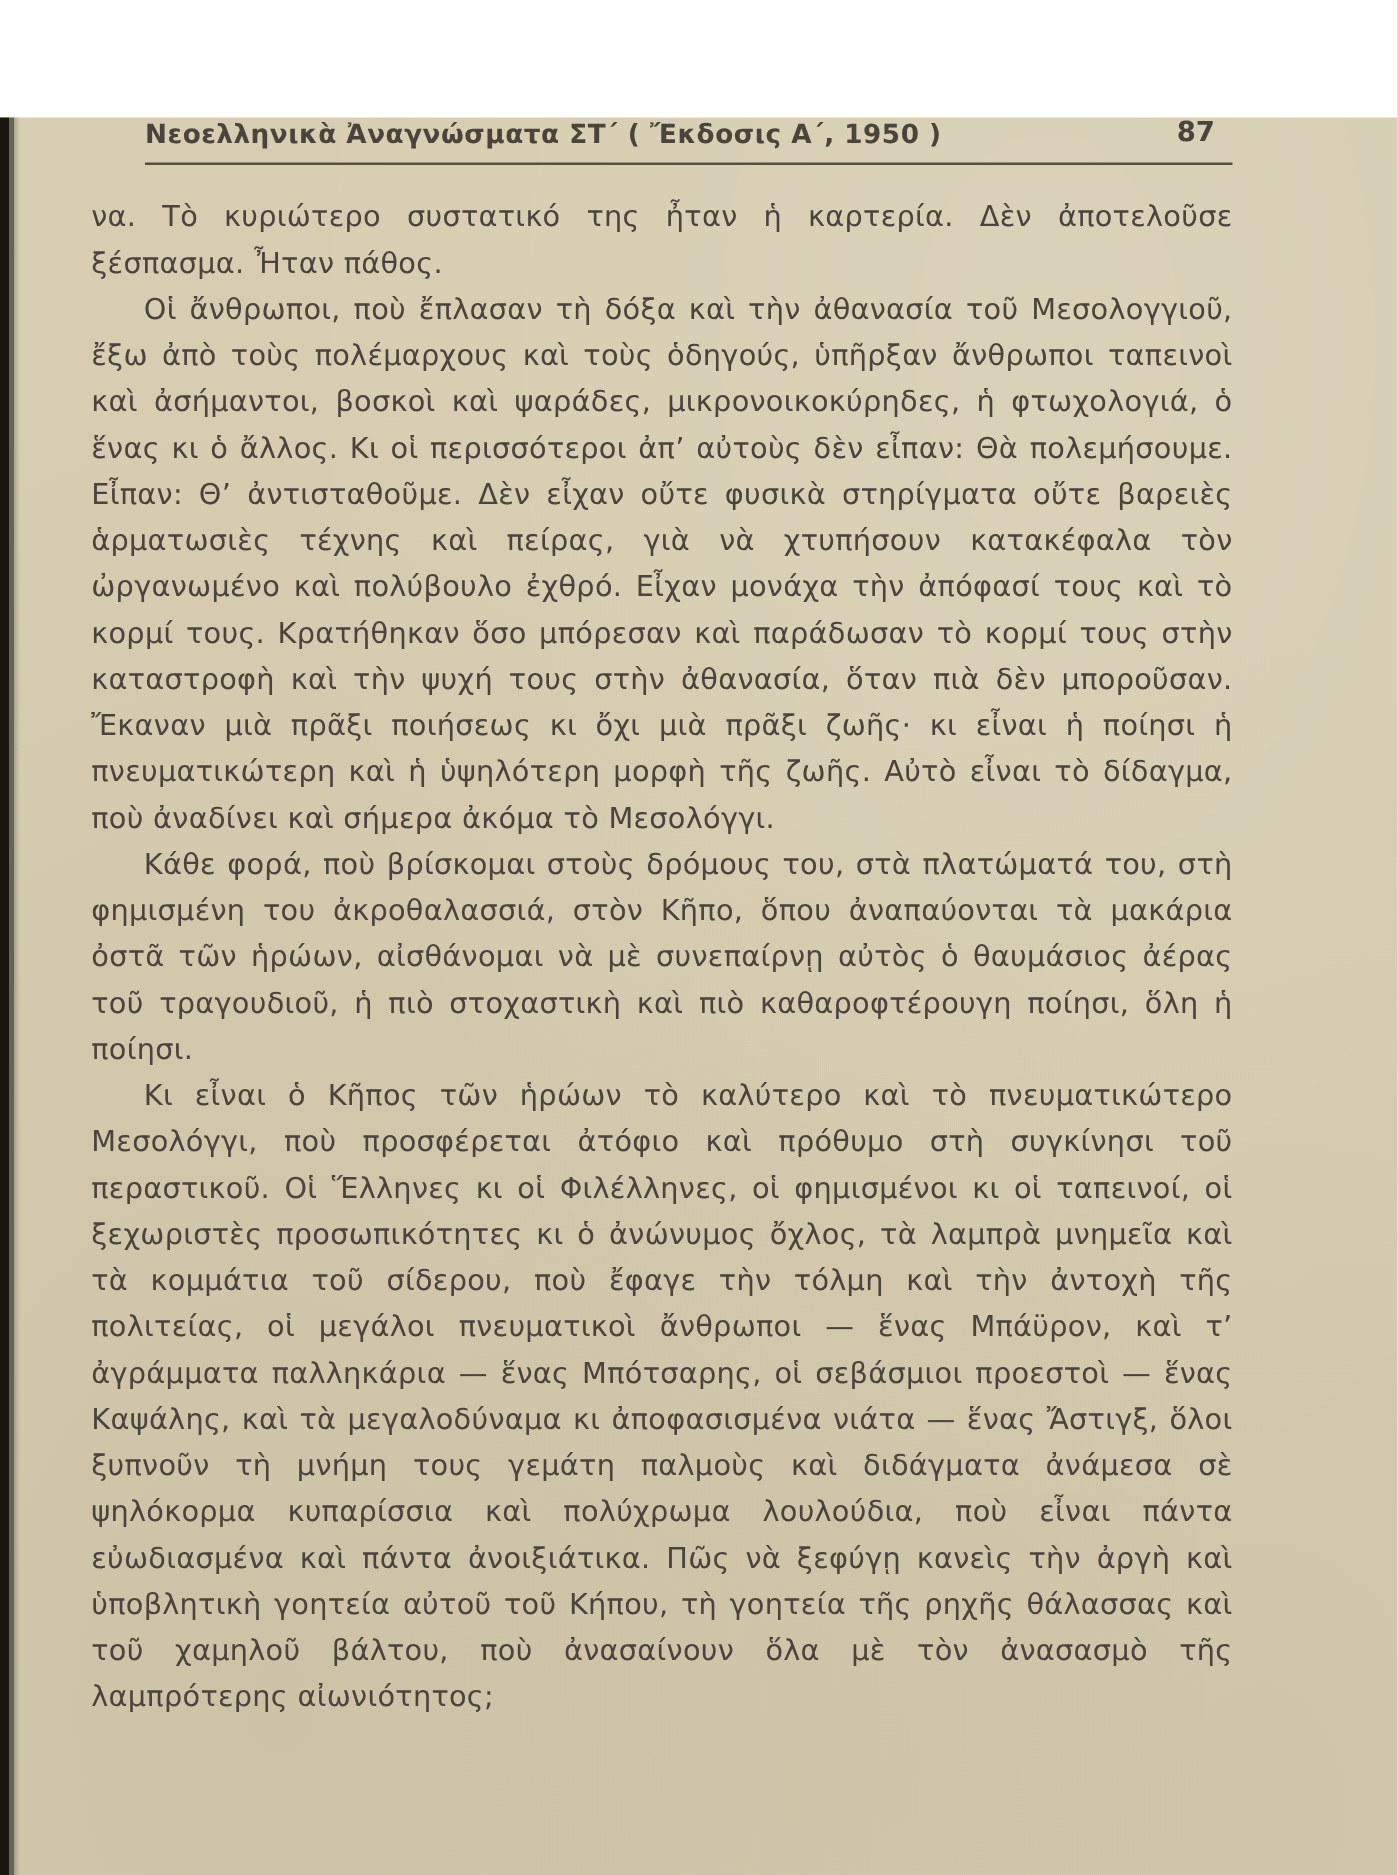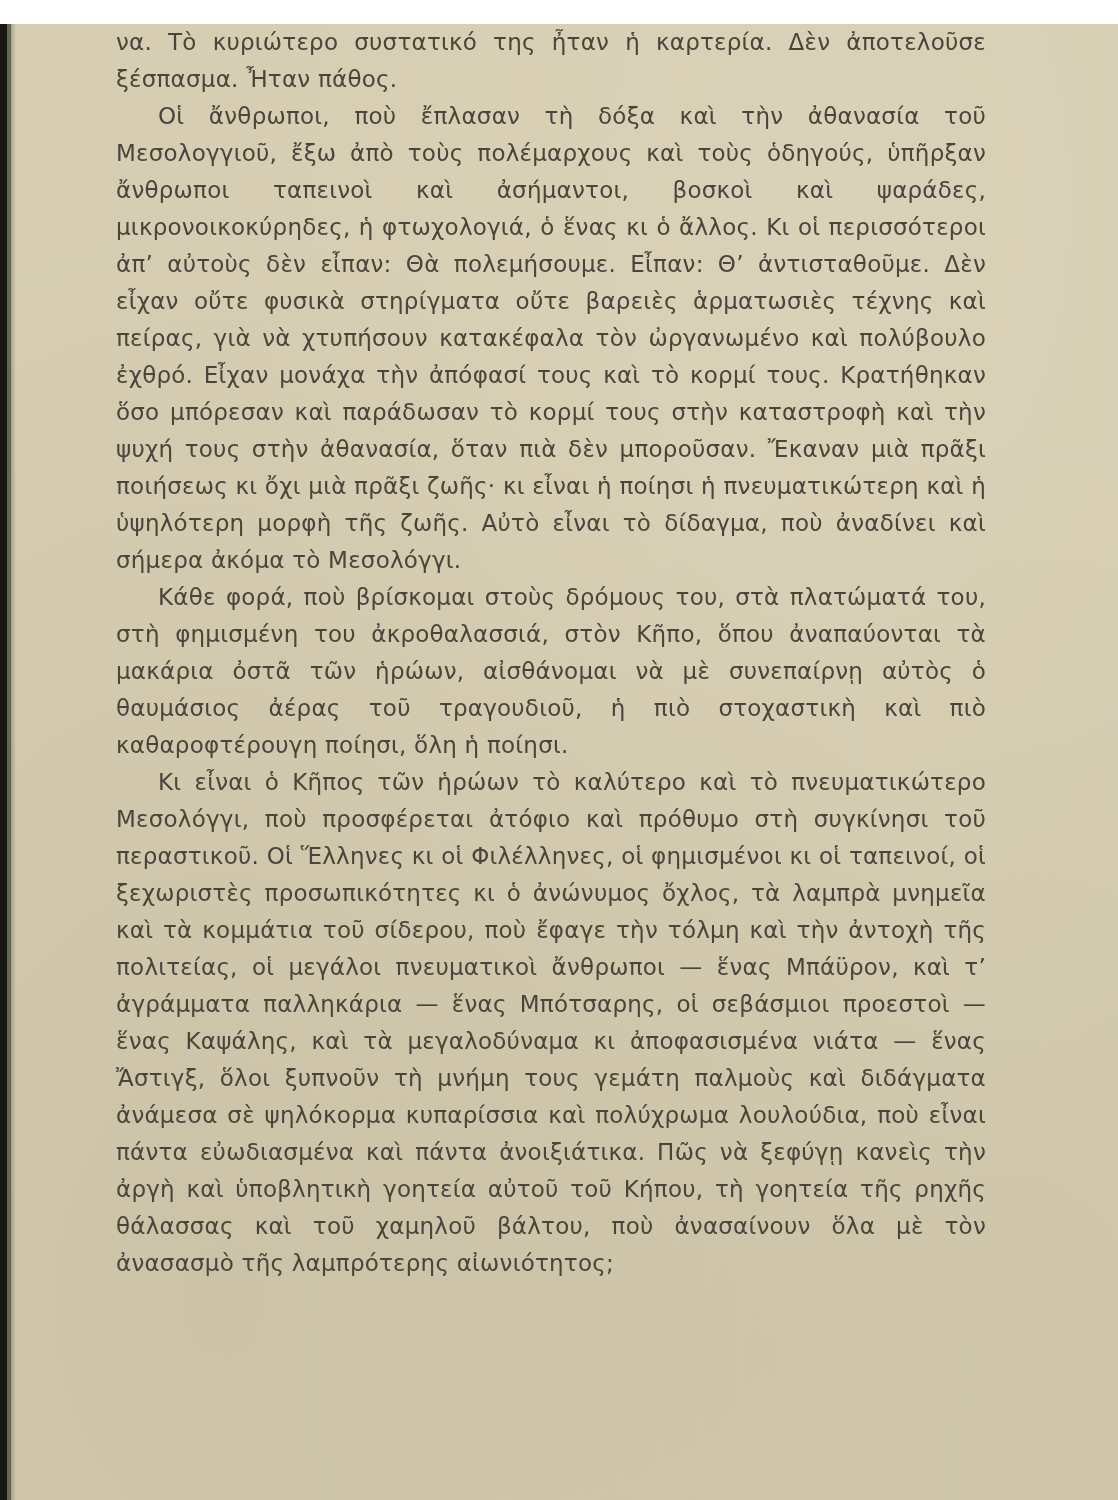--- a/index.html
+++ b/index.html
@@ -47,41 +47,45 @@
     font-size: 21px;
     font-weight: bold;
     letter-spacing: 0.02em;
   }
   .page-number {
     font-size: 22px;
     font-weight: bold;
     padding-right: 14px;
   }
   .body-text {
-    margin: 24px 132px 0 116px;
+    margin: 24px 132px 0 73px;
     font-size: 23px;
     line-height: 37px;
     text-align: justify;
     letter-spacing: 0.01em;
   }
   .body-text p {
     margin: 0;
     text-indent: 42px;
   }
   .body-text p.no-indent {
     text-indent: 0;
   }
 </style>
 </head>
 <body>
 
 <div class="page">
 
   <div class="binding"></div>
 
+  <header class="header">
+    <span class="running-title">Νεοελληνικὰ Ἀναγνώσματα ΣΤ΄ ( Ἔκδοσις Α΄, 1950 )</span>
+    <span class="page-number">87</span>
+  </header>
 
   <main class="body-text">
     <p class="no-indent">να. Τὸ κυριώτερο συστατικό της ἦταν ἡ καρτερία. Δὲν ἀποτελοῦσε ξέσπασμα. Ἦταν πάθος.</p>
     <p>Οἱ ἄνθρωποι, ποὺ ἔπλασαν τὴ δόξα καὶ τὴν ἀθανασία τοῦ Μεσολογγιοῦ, ἔξω ἀπὸ τοὺς πολέμαρχους καὶ τοὺς ὁδηγούς, ὑπῆρξαν ἄνθρωποι ταπεινοὶ καὶ ἀσήμαντοι, βοσκοὶ καὶ ψαράδες, μικρονοικοκύρηδες, ἡ φτωχολογιά, ὁ ἕνας κι ὁ ἄλλος. Κι οἱ περισσότεροι ἀπ’ αὐτοὺς δὲν εἶπαν: Θὰ πολεμήσουμε. Εἶπαν: Θ’ ἀντισταθοῦμε. Δὲν εἶχαν οὔτε φυσικὰ στηρίγματα οὔτε βαρειὲς ἁρματωσιὲς τέχνης καὶ πείρας, γιὰ νὰ χτυπήσουν κατακέφαλα τὸν ὠργανωμένο καὶ πολύβουλο ἐχθρό. Εἶχαν μονάχα τὴν ἀπόφασί τους καὶ τὸ κορμί τους. Κρατήθηκαν ὅσο μπόρεσαν καὶ παράδωσαν τὸ κορμί τους στὴν καταστροφὴ καὶ τὴν ψυχή τους στὴν ἀθανασία, ὅταν πιὰ δὲν μποροῦσαν. Ἔκαναν μιὰ πρᾶξι ποιήσεως κι ὄχι μιὰ πρᾶξι ζωῆς· κι εἶναι ἡ ποίησι ἡ πνευματικώτερη καὶ ἡ ὑψηλότερη μορφὴ τῆς ζωῆς. Αὐτὸ εἶναι τὸ δίδαγμα, ποὺ ἀναδίνει καὶ σήμερα ἀκόμα τὸ Μεσολόγγι.</p>
     <p>Κάθε φορά, ποὺ βρίσκομαι στοὺς δρόμους του, στὰ πλατώματά του, στὴ φημισμένη του ἀκροθαλασσιά, στὸν Κῆπο, ὅπου ἀναπαύονται τὰ μακάρια ὀστᾶ τῶν ἡρώων, αἰσθάνομαι νὰ μὲ συνεπαίρνῃ αὐτὸς ὁ θαυμάσιος ἀέρας τοῦ τραγουδιοῦ, ἡ πιὸ στοχαστικὴ καὶ πιὸ καθαροφτέρουγη ποίησι, ὅλη ἡ ποίησι.</p>
     <p>Κι εἶναι ὁ Κῆπος τῶν ἡρώων τὸ καλύτερο καὶ τὸ πνευματικώτερο Μεσολόγγι, ποὺ προσφέρεται ἀτόφιο καὶ πρόθυμο στὴ συγκίνησι τοῦ περαστικοῦ. Οἱ Ἕλληνες κι οἱ Φιλέλληνες, οἱ φημισμένοι κι οἱ ταπεινοί, οἱ ξεχωριστὲς προσωπικότητες κι ὁ ἀνώνυμος ὄχλος, τὰ λαμπρὰ μνημεῖα καὶ τὰ κομμάτια τοῦ σίδερου, ποὺ ἔφαγε τὴν τόλμη καὶ τὴν ἀντοχὴ τῆς πολιτείας, οἱ μεγάλοι πνευματικοὶ ἄνθρωποι — ἕνας Μπάϋρον, καὶ τ’ ἀγράμματα παλληκάρια — ἕνας Μπότσαρης, οἱ σεβάσμιοι προεστοὶ — ἕνας Καψάλης, καὶ τὰ μεγαλοδύναμα κι ἀποφασισμένα νιάτα — ἕνας Ἄστιγξ, ὅλοι ξυπνοῦν τὴ μνήμη τους γεμάτη παλμοὺς καὶ διδάγματα ἀνάμεσα σὲ ψηλόκορμα κυπαρίσσια καὶ πολύχρωμα λουλούδια, ποὺ εἶναι πάντα εὐωδιασμένα καὶ πάντα ἀνοιξιάτικα. Πῶς νὰ ξεφύγῃ κανεὶς τὴν ἀργὴ καὶ ὑποβλητικὴ γοητεία αὐτοῦ τοῦ Κήπου, τὴ γοητεία τῆς ρηχῆς θάλασσας καὶ τοῦ χαμηλοῦ βάλτου, ποὺ ἀνασαίνουν ὅλα μὲ τὸν ἀνασασμὸ τῆς λαμπρότερης αἰωνιότητος;</p>
   </main>
 
 </div>
 

